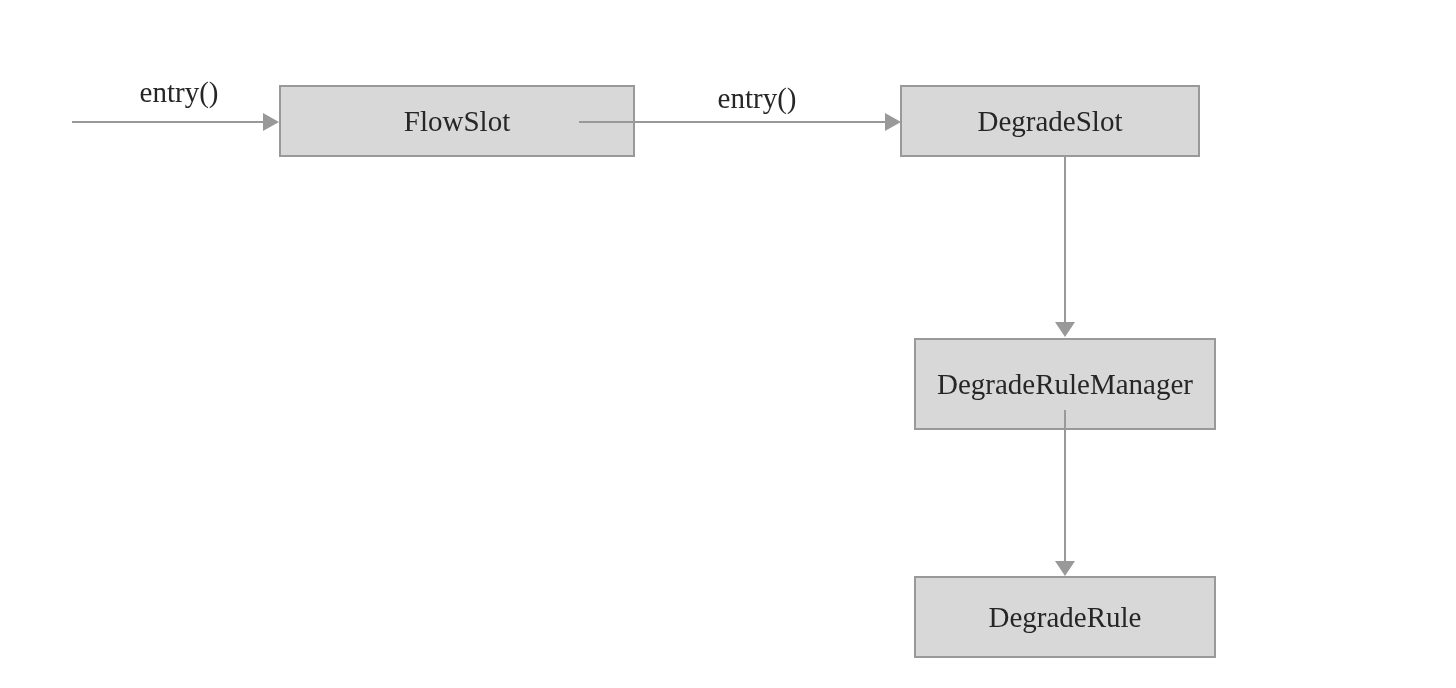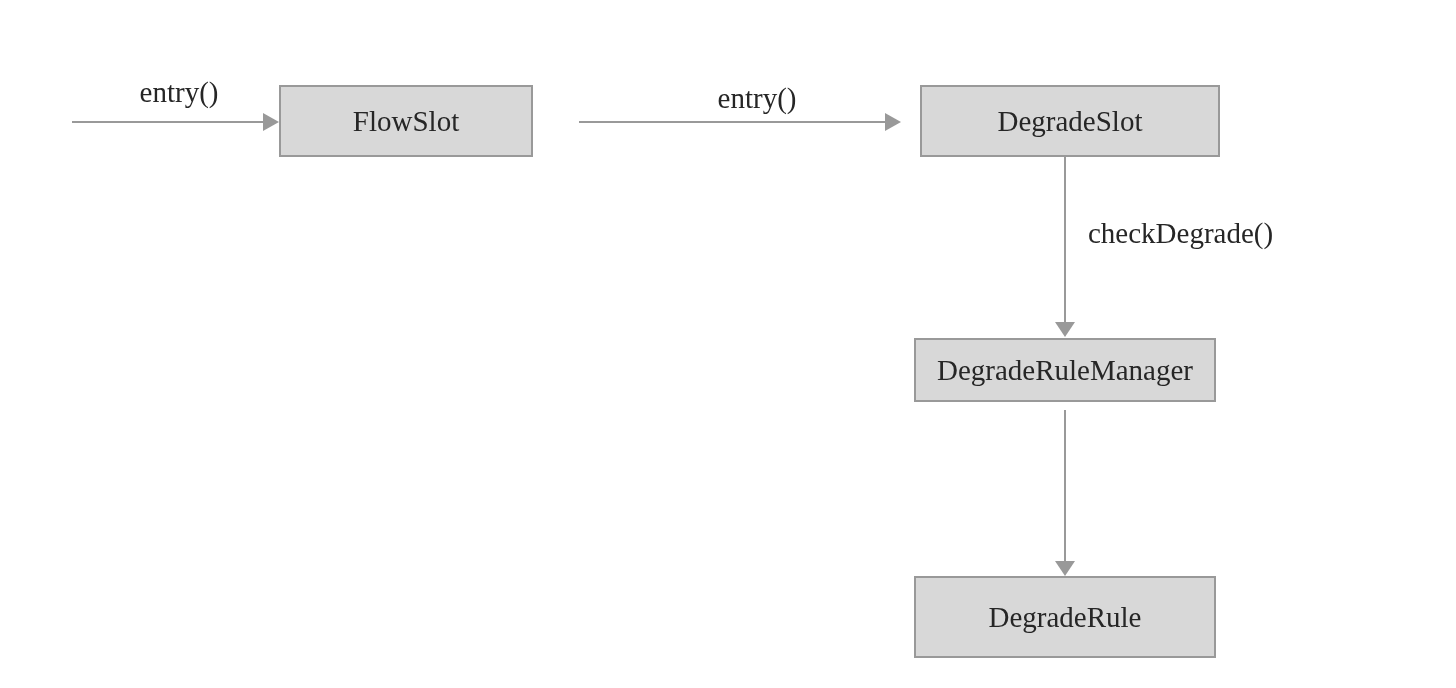--- a/index.html
+++ b/index.html
@@ -21,23 +21,23 @@
     box-sizing: border-box;
     background: var(--node-fill, #d8d8d8);
     border: 2px solid var(--node-border, #999999);
     color: var(--text, #262626);
     font-size: 29px;
     display: flex;
     align-items: center;
     justify-content: center;
     white-space: nowrap;
   }
-  #node-flowslot           { left: 279px;  top: 63px;  width: 254px; height: 72px; }
-  #node-degradeslot        { left: 920px;  top: 63px;  width: 300px; height: 72px; }
-  #node-degraderulemanager { left: 914px;  top: 316px; width: 302px; height: 64px; }
+  #node-flowslot           { left: 279px;  top: 63px;  width: 356px; height: 72px; }
+  #node-degradeslot        { left: 900px;  top: 63px;  width: 300px; height: 72px; }
+  #node-degraderulemanager { left: 914px;  top: 316px; width: 302px; height: 92px; }
   #node-degraderule        { left: 914px;  top: 554px; width: 302px; height: 82px; }
 
   .edge-line {
     position: absolute;
     background: var(--line, #999999);
   }
   .edge-line.h { height: 2px; }
   .edge-line.v { width: 2px; }
 
   #edge1-line { left: 72px;   top: 99px;  width: 192px; }
@@ -93,21 +93,20 @@
   <div id="edge2-line" class="edge-line h"></div>
   <div id="edge2-arrow" class="arrowhead right"></div>
   <div id="label-entry2" class="edge-label">entry()</div>
 
   <div id="node-degradeslot" class="node">
     <span>DegradeSlot</span>
   </div>
 
   <div id="edge3-line" class="edge-line v"></div>
   <div id="edge3-arrow" class="arrowhead down"></div>
-  <div id="label-checkdegrade" class="edge-label">checkDegrade()</div>
 
   <div id="node-degraderulemanager" class="node">
     <span>DegradeRuleManager</span>
   </div>
 
   <div id="edge4-line" class="edge-line v"></div>
   <div id="edge4-arrow" class="arrowhead down"></div>
 
   <div id="node-degraderule" class="node">
     <span>DegradeRule</span>

